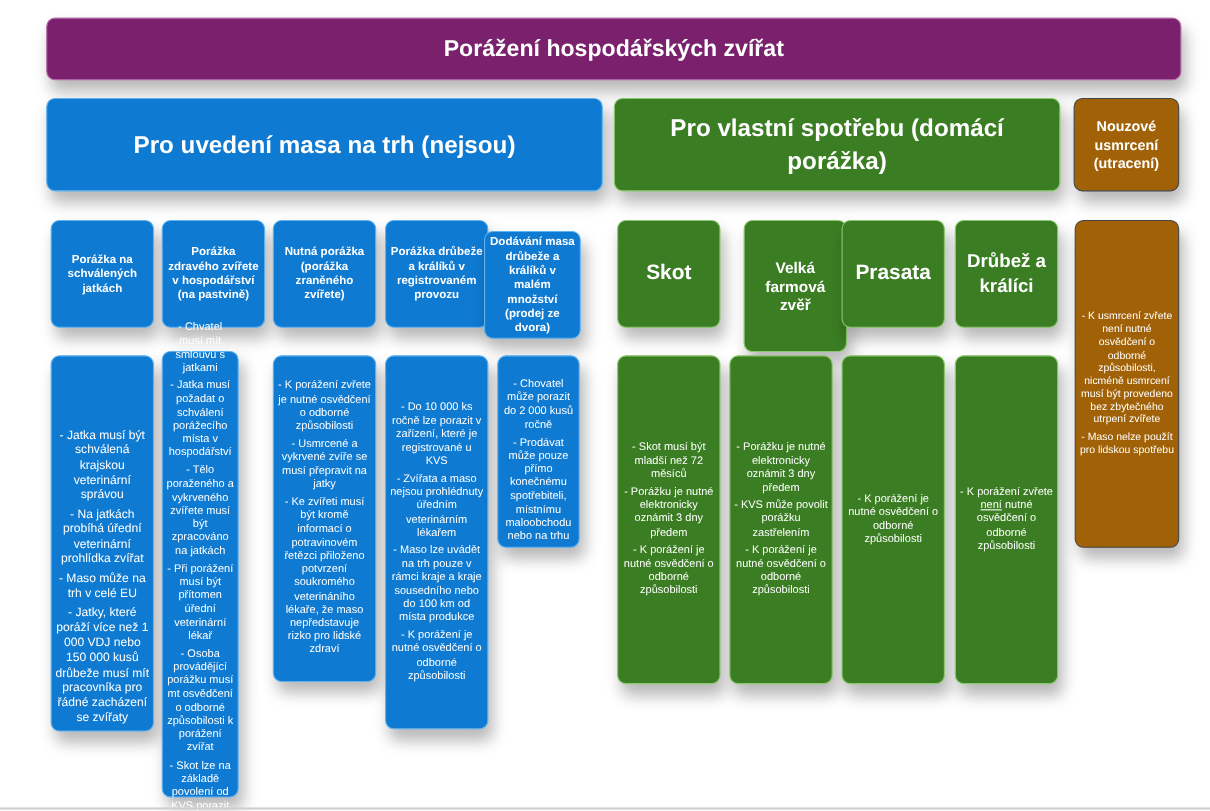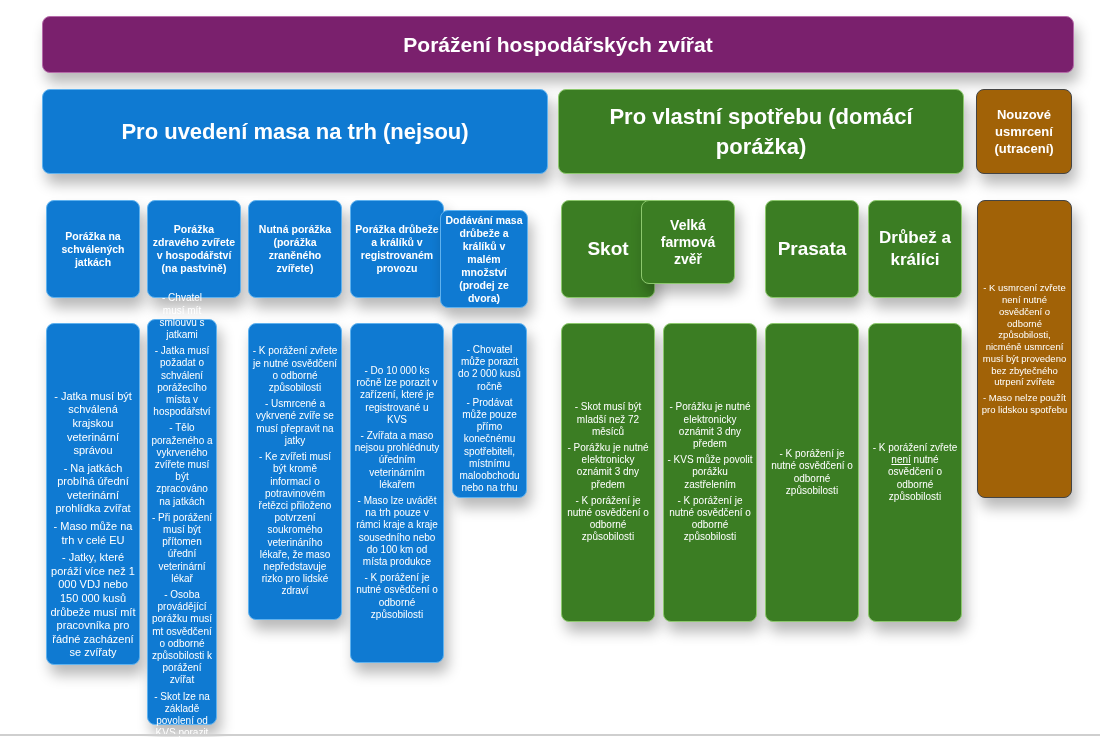--- a/index.html
+++ b/index.html
@@ -50,21 +50,21 @@
 <div class="box blue sub" style="left:350px; top:200px; width:94px; height:98px;">
   <span>Porážka drůbeže a králíků v registrovaném provozu</span>
 </div>
 <div class="box blue sub" style="left:440px; top:200px; width:88px; height:98px;margin-top:10px;">
   <span>Dodávání masa drůbeže a králíků v malém množství (prodej ze dvora)</span>
 </div>
 
 <div class="box green sub-big" style="left:561px; top:200px; width:94px; height:98px;">
   <span>Skot</span>
 </div>
-<div class="box green sub-mid" style="left:641px; top:200px; width:94px; height:84px;">
+<div class="box green sub-mid" style="left:676px; top:200px; width:94px; height:120px;">
   <span>Velká farmová zvěř</span>
 </div>
 <div class="box green sub-big" style="left:765px; top:200px; width:94px; height:98px;">
   <span>Prasata</span>
 </div>
 <div class="box green sub-big" style="left:868px; top:200px; width:94px; height:98px; font-size:17px;">
   <span>Drůbež a králíci</span>
 </div>
 
 <div class="box black content" style="left:977px; top:200px; width:95px; height:298px; font-size:9.5px; line-height:11.8px;">

